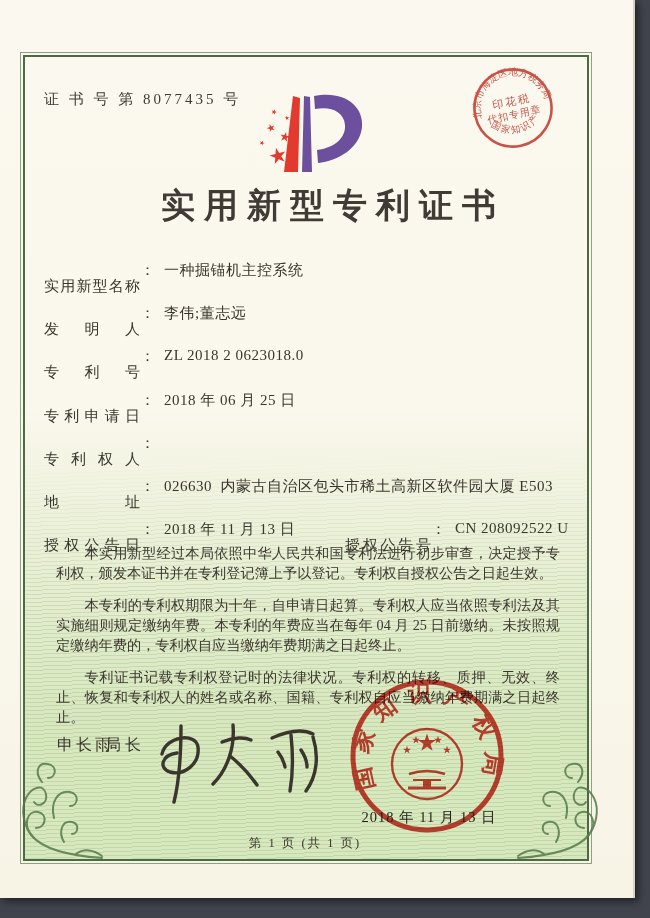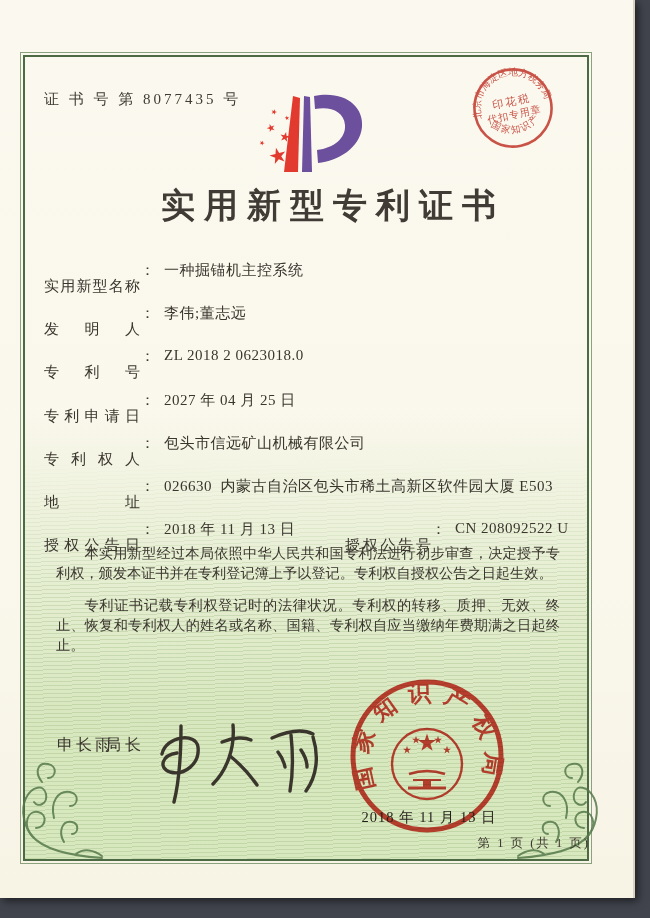--- a/index.html
+++ b/index.html
@@ -64,21 +64,21 @@
   .signer-role{position:absolute;left:57px;top:735px;font-size:16px;letter-spacing:4px;color:#3a352d;font-family:"Liberation Sans","DejaVu Sans",sans-serif;margin-left:48px;}
   .signer-name{position:absolute;left:57px;top:720px;font-size:16px;letter-spacing:3px;color:#3a352d;font-family:Liberation Sans, sans-serif;margin-top:15px;}
   .signature{position:absolute;left:150px;top:712px;width:175px;height:96px;opacity:.92;}
   .seal{position:absolute;left:347px;top:676px;width:160px;height:160px;opacity:.92;mix-blend-mode:multiply;}
   .seal-date{
     position:absolute;left:349px;top:808px;width:160px;text-align:center;
     font-size:14.5px;color:#231f19;letter-spacing:1px;z-index:5;
   }
   .tax-stamp{position:absolute;left:471px;top:66px;width:84px;height:84px;transform:rotate(-12deg);opacity:.85;mix-blend-mode:multiply;}
   .footer{
-    position:absolute;left:20px;top:835px;width:570px;text-align:right;
+    position:absolute;left:20px;top:835px;width:570px;text-align:center;
     font-size:12.5px;letter-spacing:2px;color:#3c382f;
   }
   .orn{position:absolute;width:92px;height:104px;pointer-events:none;}
   .orn-left{left:14px;top:758px;}
   .orn-right{left:514px;top:758px;transform:scaleX(-1);}
 </style>
 </head>
 <body>
 
 <div class="paper">
@@ -146,26 +146,25 @@
       <span class="fvalue">李伟;董志远</span>
     </div>
     <div class="frow">
       <span class="flabel">专利号</span>
         <span class="colon">：</span>
       <span class="fvalue">ZL 2018 2 0623018.0</span>
     </div>
     <div class="frow">
       <span class="flabel">专利申请日</span>
         <span class="colon">：</span>
-      <span class="fvalue">2027 年 04 月 25 日</span>
+      <span class="fvalue">2018 年 06 月 25 日</span>
     </div>
     <div class="frow">
       <span class="flabel">专利权人</span>
         <span class="colon">：</span>
-      <span class="fvalue">包头市信远矿山机械有限公司</span>
     </div>
     <div class="frow">
       <span class="flabel">地址</span>
         <span class="colon">：</span>
       <span class="fvalue">026630  内蒙古自治区包头市稀土高新区软件园大厦 E503</span>
     </div>
     <div class="frow">
       <span class="grant-left">
         <span class="flabel">授权公告日</span>
           <span class="colon">：</span>
@@ -174,20 +173,21 @@
       <span class="grant-right">
         <span class="flabel">授权公告号</span>
           <span class="colon">：</span>
         <span class="fvalue">CN 208092522 U</span>
       </span>
     </div>
   </div>
 
   <div class="body">
     <p>本实用新型经过本局依照中华人民共和国专利法进行初步审查，决定授予专利权，颁发本证书并在专利登记簿上予以登记。专利权自授权公告之日起生效。</p>
+    <p>本专利的专利权期限为十年，自申请日起算。专利权人应当依照专利法及其实施细则规定缴纳年费。本专利的年费应当在每年 04 月 25 日前缴纳。未按照规定缴纳年费的，专利权自应当缴纳年费期满之日起终止。</p>
     <p>专利证书记载专利权登记时的法律状况。专利权的转移、质押、无效、终止、恢复和专利权人的姓名或名称、国籍、专利权自应当缴纳年费期满之日起终止。</p>
   </div>
 
   <div class="signer-role">局长</div>
   <div class="signer-name">申长雨</div>
 
   <svg class="signature" viewBox="0 0 175 96">
     <g fill="none" stroke="#2e2821" stroke-width="3.4" stroke-linecap="round" stroke-linejoin="round">
       <path d="M12,42 C16,24 46,20 48,35 C50,52 34,64 20,60 C8,56 12,43 27,41"></path>
       <path d="M31,14 C31,38 29,70 24,90"></path>

